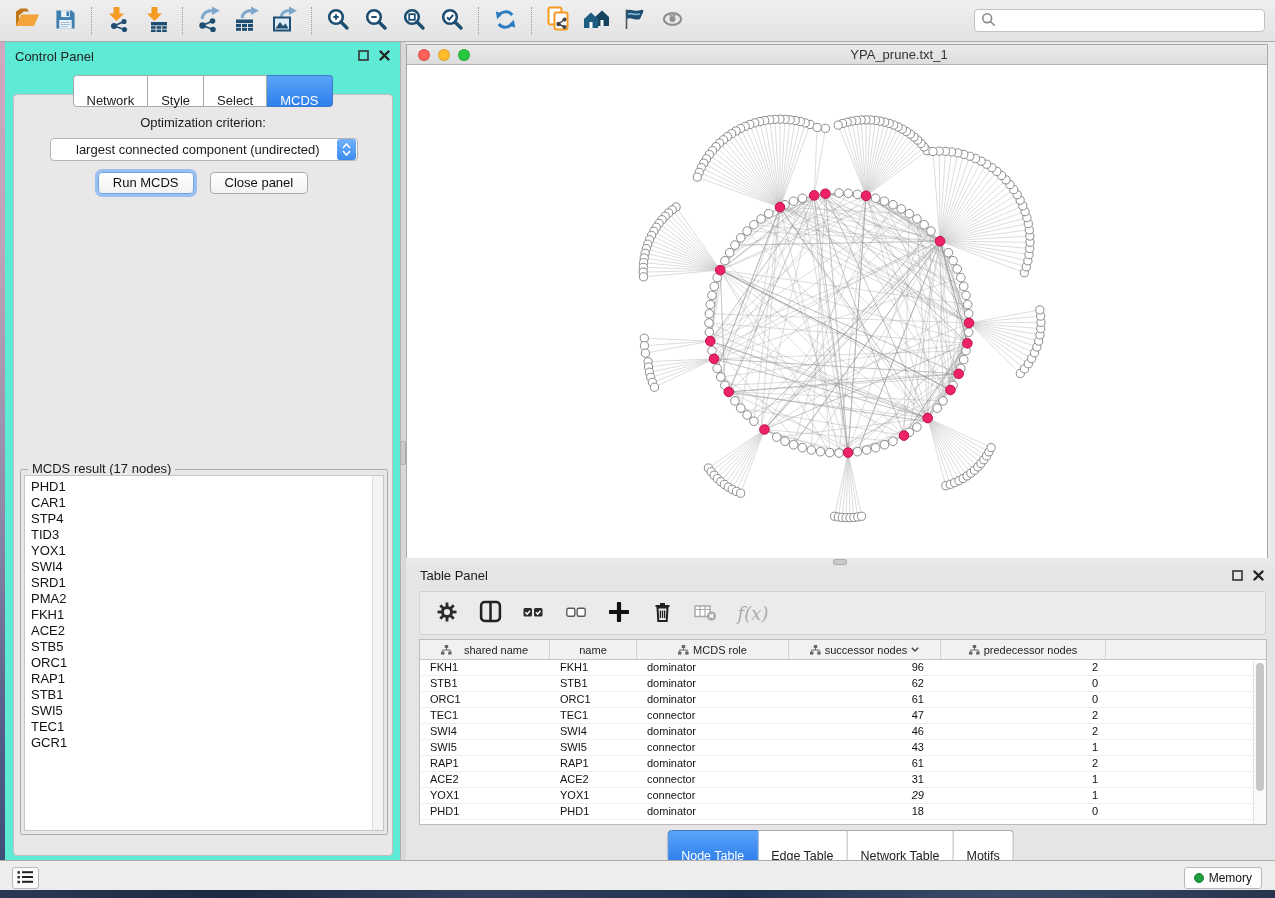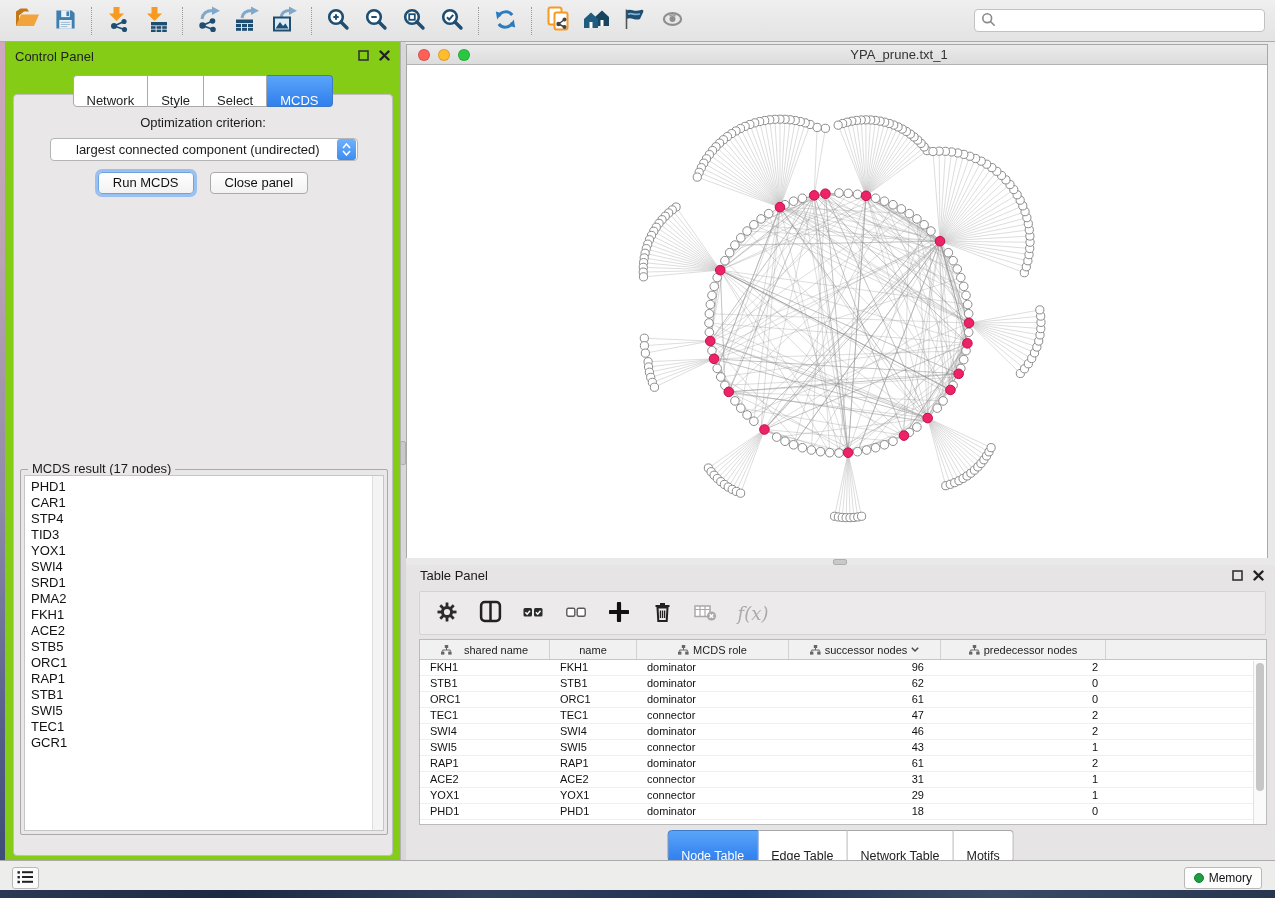--- a/index.html
+++ b/index.html
@@ -20,21 +20,21 @@
   .tbtn { width:38px; height:34px; display:flex; align-items:center; justify-content:center;
     border-radius:4px; flex:0 0 auto; }
   .tsep { width:0; height:28px; border-left:1px dotted #9a9a9a; margin:0 7px; flex:0 0 auto; }
   .search-wrap { margin-left:auto; width:291px; height:23px; background:#fff;
     border:1px solid #c2c2c2; border-radius:4px; display:flex; align-items:center; padding:0 6px; }
   .search-wrap input { border:none; outline:none; flex:1; font-size:12px; min-width:0;
     font-family:"Liberation Sans",sans-serif; background:transparent; }
 
   
   .control-panel { position:absolute; left:5px; top:42px; width:396px; height:818px;
-    background:#84cc16; border-right:1px solid #b2b2b2; }
+    background:#5eead4; border-right:1px solid #b2b2b2; }
   .cp-title { position:absolute; left:10px; top:7px; font-size:13px; color:#222; }
   .win-icons { position:absolute; right:10px; top:7px; display:flex; gap:10px; align-items:center; }
   .seg-bar { display:flex; }
   .seg { border:1px solid #a9a9a9; border-left:none; background:#fff; height:21px;
     line-height:19px; padding:15px 13px; font-size:13px; color:#222; }
   .seg:first-child { border-left:1px solid #a9a9a9; border-radius:4px 0 0 4px; }
   .seg:last-child { border-radius:0 4px 4px 0; }
   .seg.active { background:linear-gradient(#5aa4f8,#2f7fee); border-color:#3d79c9; color:#fff; }
   .cp-tabs { position:absolute; top:33px; left:50%; transform:translateX(-50%); z-index:2; }
   .cp-inner { position:absolute; left:8px; top:52px; width:380px; height:762px;
@@ -1173,21 +1173,21 @@
           <div class="td" style="width: 130px;">ACE2</div>
           <div class="td" style="width: 87px;">ACE2</div>
           <div class="td" style="width: 152px;">connector</div>
           <div class="td num n3" style="width: 152px;">31</div>
           <div class="td num n4" style="width: 165px;">1</div>
         </div>
         <div class="trow">
           <div class="td" style="width: 130px;">YOX1</div>
           <div class="td" style="width: 87px;">YOX1</div>
           <div class="td" style="width: 152px;">connector</div>
-          <div class="td num n3" style="width: 152px;">29</div>
+          <div class="td num n3" style="width: 152px; font-style: italic;">29</div>
           <div class="td num n4" style="width: 165px;">1</div>
         </div>
         <div class="trow">
           <div class="td" style="width: 130px;">PHD1</div>
           <div class="td" style="width: 87px;">PHD1</div>
           <div class="td" style="width: 152px;">dominator</div>
           <div class="td num n3" style="width: 152px;">18</div>
           <div class="td num n4" style="width: 165px;">0</div>
         </div>
       </div>

